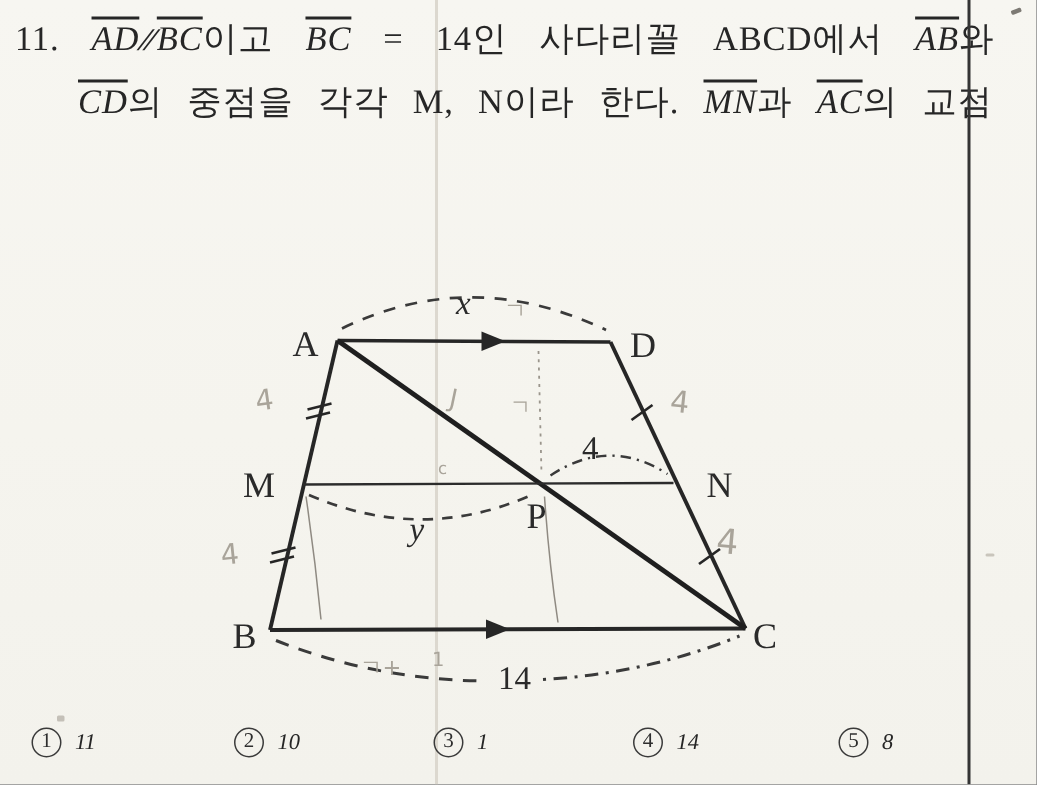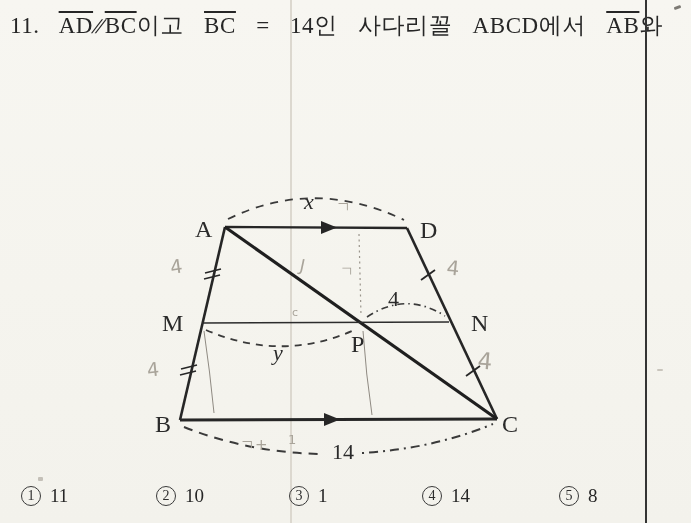--- a/index.html
+++ b/index.html
@@ -26,21 +26,21 @@
     letter-spacing:0.6px;
     color:#262626;
     white-space:nowrap;
   }
   .pline.just{
     white-space:normal;
     text-align:justify;
     text-align-last:justify;
   }
   .pline span{white-space:pre;}
-  .ov{text-decoration:overline;text-decoration-thickness:1.5px;}
+  .ov{text-decoration:overline;text-decoration-thickness:1.5px;font-style:italic;}
   .it{font-style:italic;}
   .par{
     display:inline-block;
     font-style:italic;
     transform:skewX(-14deg);
     letter-spacing:-2px;
     padding:0 3px 0 1px;
     font-weight:bold;
     font-size:21px;
   }
@@ -52,31 +52,32 @@
   .choice{
     position:absolute;top:485px;
     display:flex;align-items:center;gap:9px;
     font-size:23px;color:#262626;
   }
   .cmark{
     display:inline-flex;align-items:center;justify-content:center;
     width:20px;height:20px;border:1.6px solid #3a3a3a;border-radius:50%;
     font-size:14px;line-height:1;color:#2e2e2e;box-sizing:border-box;
   }
-  .cval{font-size:19px;}
+  .cval{font-size:15px;font-style:italic;}
   .speck{position:absolute;border-radius:1px;}
 </style>
 </head>
 <body>
 
 <div id="scan">
 
   <div class="fold" style="left:290px"></div>
 
   <div class="pline just" style="left:10px;top:11px;width:653px"><span>11. </span><span class="ov">AD</span><span class="par">//</span><span class="ov">BC</span><span>이고 </span><span class="ov">BC</span><span> = 14인 사다리꼴 ABCD에서 </span><span class="ov">AB</span><span>와</span></div>
+  <div class="pline just" style="left:52px;top:53px;width:610px"><span class="ov">CD</span><span>의 중점을 각각 M, N이라 한다. </span><span class="ov">MN</span><span>과 </span><span class="ov">AC</span><span>의 교점</span></div>
 
   <svg width="691" height="523" viewBox="0 0 691 523" style="position:absolute;left:0;top:0">
 
     <path d="M 359,234 L 361,316" stroke="#9a958c" stroke-width="1.2" stroke-dasharray="2 3.5" fill="none"></path>
     <path d="M 204,331 Q 210,372 214,413" stroke="#8f8a82" stroke-width="1" fill="none"></path>
     <path d="M 363,331 Q 366,375 372,415" stroke="#8f8a82" stroke-width="1" fill="none"></path>
 
     <path d="M 228,219 Q 314,177 404,220" stroke="#3a3a3a" stroke-width="1.8" stroke-dasharray="8 7" fill="none"></path>
     <path d="M 206,330 Q 280,362 352,331" stroke="#3a3a3a" stroke-width="1.8" stroke-dasharray="7 6" fill="none"></path>
     <path d="M 367,317 Q 406,291 445,316" stroke="#3a3a3a" stroke-width="1.6" stroke-dasharray="7 4 1.5 4" fill="none"></path>

